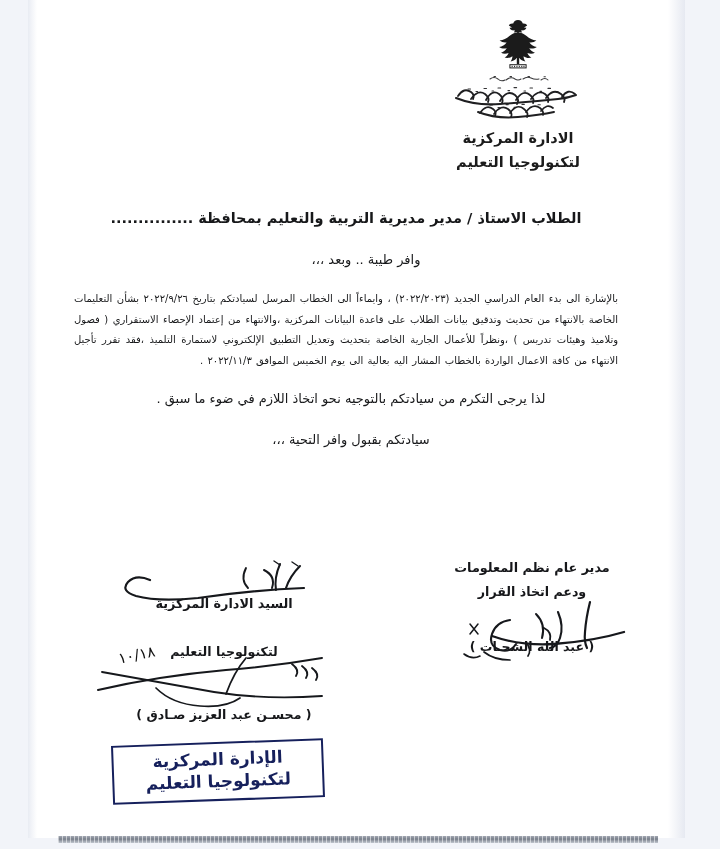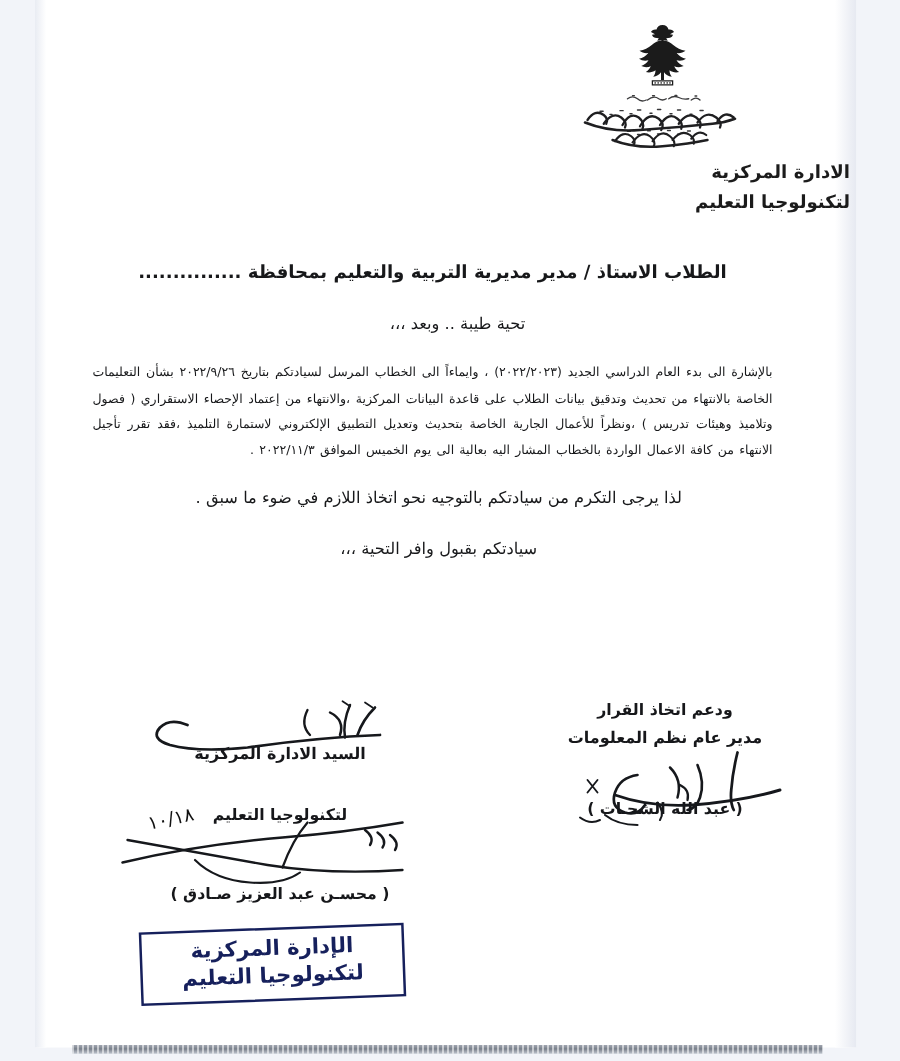--- a/index.html
+++ b/index.html
@@ -58,23 +58,24 @@
     position: absolute;
     left: 0; top: 0; right: 0; bottom: 0;
     background: repeating-linear-gradient(to right,
       rgba(255,255,255,.55) 0px, rgba(255,255,255,.55) 1px,
       rgba(0,0,0,0) 1px, rgba(0,0,0,0) 4px);
   }
 
   
   .letterhead {
     position: absolute;
-    right: 40px;
+    right: 52px;
     top: 18px;
     width: 300px;
+    text-align: center;
     direction: rtl;
   }
   .emblem {
     display: block;
     margin: 0 auto 2px auto;
   }
   .ministry-calligraphy {
     display: block;
     margin: 0 auto;
     width: 160px;
@@ -283,32 +284,32 @@
     </svg>
 
     <div class="admin-line l1">الادارة المركزية</div>
     <div class="admin-line l2">لتكنولوجيا التعليم</div>
   </div>
 
   <div class="doc-body">
 
     <div class="addressee">الطلاب الاستاذ / مدير مديرية التربية والتعليم بمحافظة ...............</div>
 
-    <div class="greeting">تحية طيبة .. وبعد ،،،</div>
+    <div class="greeting">وافر طيبة .. وبعد ،،،</div>
 
     <div class="para">بالإشارة الى بدء العام الدراسي الجديد (٢٠٢٢/٢٠٢٣) ، وايماءاً الى الخطاب المرسل لسيادتكم بتاريخ ٢٠٢٢/٩/٢٦ بشأن التعليمات الخاصة بالانتهاء من تحديث وتدقيق بيانات الطلاب على قاعدة البيانات المركزية ،والانتهاء من إعتماد الإحصاء الاستقراري ( فصول وتلاميذ وهيئات تدريس ) ،ونظراً للأعمال الجارية الخاصة بتحديث وتعديل التطبيق الإلكتروني لاستمارة التلميذ ،فقد تقرر تأجيل الانتهاء من كافة الاعمال الواردة بالخطاب المشار اليه بعالية الى يوم الخميس الموافق ٢٠٢٢/١١/٣ .</div>
 
     <div class="request">لذا يرجى التكرم من سيادتكم بالتوجيه نحو اتخاذ اللازم في ضوء ما سبق .</div>
 
     <div class="closing">سيادتكم بقبول وافر التحية ،،،</div>
   </div>
 
   <div class="sig-right">
+    <div class="sig-title">مدير عام نظم المعلومات</div>
     <div class="sig-title sub">ودعم اتخاذ القرار</div>
-    <div class="sig-title">مدير عام نظم المعلومات</div>
     <div class="sig-name">( عبد الله الشحـات )</div>
   </div>
 
   <svg class="scribble" style="left:440px; top:596px;" width="190" height="72" viewBox="0 0 190 72" aria-hidden="true">
     <g stroke="#16181c" fill="none" stroke-linecap="round" stroke-linejoin="round">
       <path d="M150 6 q-4 16 -5 30 q-1 10 2 16" stroke-width="2.2"></path>
       <path d="M118 16 q6 14 2 26 q-3 9 -10 10" stroke-width="2.1"></path>
       <path d="M96 18 q10 10 6 24" stroke-width="2"></path>
       <path d="M70 24 q-14 2 -18 14 q-4 12 8 16 q10 3 16 -6" stroke-width="2.1"></path>
       <path d="M52 40 q28 10 62 8 q40 -3 70 -12" stroke-width="2.3"></path>

